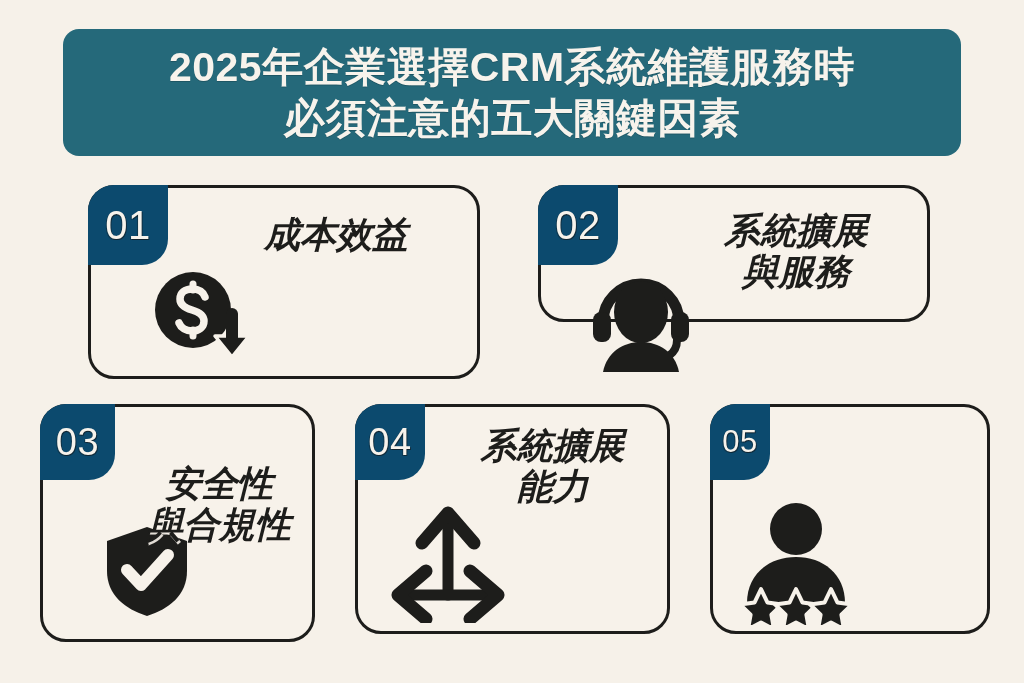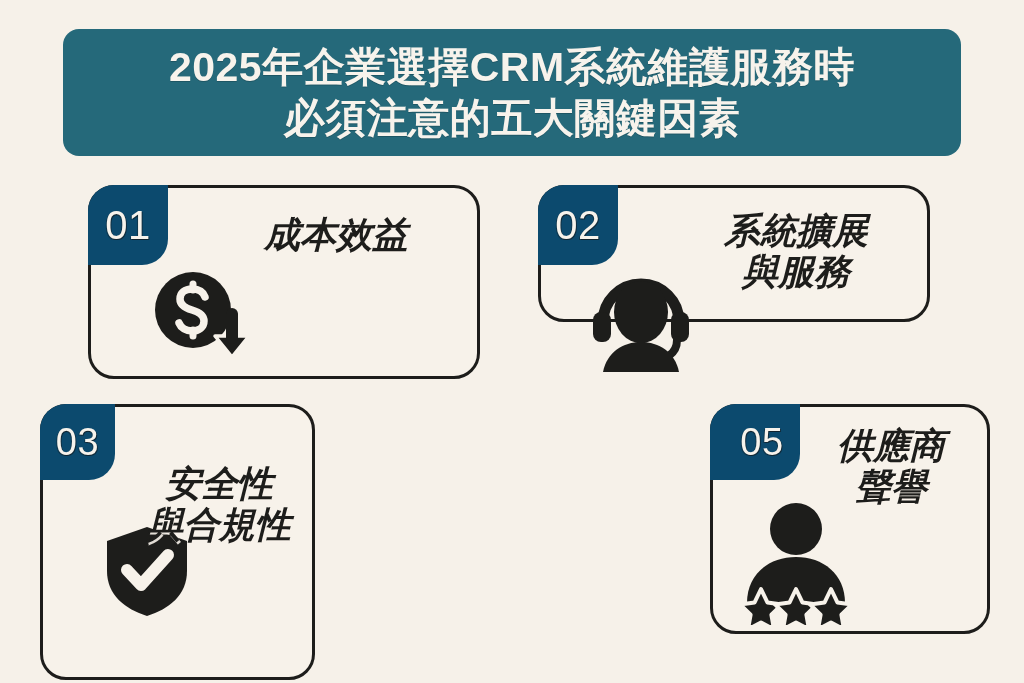--- a/index.html
+++ b/index.html
@@ -98,32 +98,32 @@
   #card-1 .badge { width: 80px; height: 80px; font-size: 40px; }
   #card-1 .card-title { left: 110px; top: 26px; width: 270px; }
   #card-1 .card-icon  { left: 58px;  top: 76px; }
 
   #card-2 { left: 538px; top: 185px; width: 392px; height: 137px; }
   #card-2 .badge { width: 80px; height: 80px; font-size: 40px; }
   #card-2 .card-title { left: 130px; top: 22px; width: 250px; }
   #card-2 .card-icon  { left: 44px;  top: 72px; }
 
   
-  #card-3 { left: 40px;  top: 404px; width: 275px; height: 276px; }
+  #card-3 { left: 40px;  top: 404px; width: 275px; height: 238px; }
   #card-3 .badge { width: 75px; height: 76px; font-size: 38px; }
   #card-3 .card-title { left: 86px; top: 20px; width: 180px; margin-top: 36px; }
   #card-3 .card-icon  { left: 58px; top: 116px; }
 
   #card-4 { left: 355px; top: 404px; width: 315px; height: 230px; }
   #card-4 .badge { width: 70px; height: 76px; font-size: 38px; }
   #card-4 .card-title { left: 82px; top: 18px; width: 225px; }
   #card-4 .card-icon  { left: 28px; top: 92px; }
 
   #card-5 { left: 710px; top: 404px; width: 280px; height: 230px; }
-  #card-5 .badge { width: 76px; height: 76px; font-size: 38px; padding-left: 14px; }
+  #card-5 .badge { width: 60px; height: 76px; font-size: 31px; }
   #card-5 .card-title { left: 84px; top: 18px; width: 188px; }
   #card-5 .card-icon  { left: 22px; top: 92px; }
 </style>
 </head>
 <body>
 
 <div class="stage">
 
   <div class="title-banner">
     <div class="title-line">2025年企業選擇CRM系統維護服務時</div>
@@ -175,25 +175,42 @@
     <div class="card-title">安全性
 與合規性</div>
     <div class="card-icon">
       <svg width="92" height="96" viewBox="0 0 92 96">
         <path d="M46 4 L86 18 V48 c0 24 -18 38 -40 45 C24 86 6 72 6 48 V18 Z" fill="#1d1d1b"></path>
         <path d="M26 47 L40 62 L67 32" fill="none" stroke="#f7f2ea" stroke-width="12" stroke-linecap="round" stroke-linejoin="round"></path>
       </svg>
     </div>
   </div>
 
+  <div class="card" id="card-4">
+    <div class="badge">04</div>
+    <div class="card-title">系統擴展
+能力</div>
+    <div class="card-icon">
+      <svg width="124" height="124" viewBox="0 0 124 124">
+
+        <path d="M62 26 V96" stroke="#1d1d1b" stroke-width="11" stroke-linecap="round"></path>
+
+        <path d="M24 96 H100" stroke="#1d1d1b" stroke-width="11" stroke-linecap="round"></path>
+
+        <path d="M62 14 L88 44 M62 14 L36 44" fill="none" stroke="#1d1d1b" stroke-width="13" stroke-linecap="round" stroke-linejoin="round"></path>
+
+        <path d="M12 96 L40 72 M12 96 L40 120" fill="none" stroke="#1d1d1b" stroke-width="13" stroke-linecap="round" stroke-linejoin="round"></path>
+
+        <path d="M112 96 L84 72 M112 96 L84 120" fill="none" stroke="#1d1d1b" stroke-width="13" stroke-linecap="round" stroke-linejoin="round"></path>
+      </svg>
+    </div>
+  </div>
 
   <div class="card" id="card-5">
     <div class="badge">05</div>
-    <div class="card-title">供應商
-聲譽</div>
     <div class="card-icon">
       <svg width="122" height="126" viewBox="0 0 122 126">
 
         <circle cx="61" cy="30" r="26" fill="#1d1d1b"></circle>
 
         <path d="M12 104 c0 -29 22 -46 49 -46 c27 0 49 17 49 46 Z" fill="#1d1d1b"></path>
 
         <g fill="#1d1d1b" stroke="#f7f2ea" stroke-width="4" stroke-linejoin="round">
           <path d="M26 90 l6.4 13.4 14.6 2 -10.6 10.4 2.6 14.6 -13-6.9 -13 6.9 2.6-14.6 -10.6-10.4 14.6-2 Z"></path>
           <path d="M61 90 l6.4 13.4 14.6 2 -10.6 10.4 2.6 14.6 -13-6.9 -13 6.9 2.6-14.6 -10.6-10.4 14.6-2 Z"></path>

